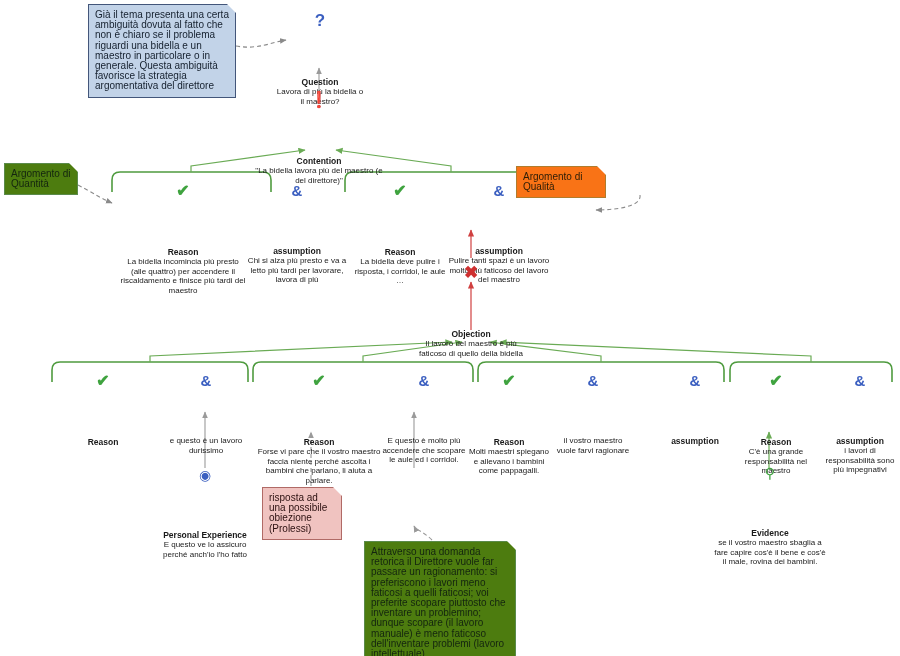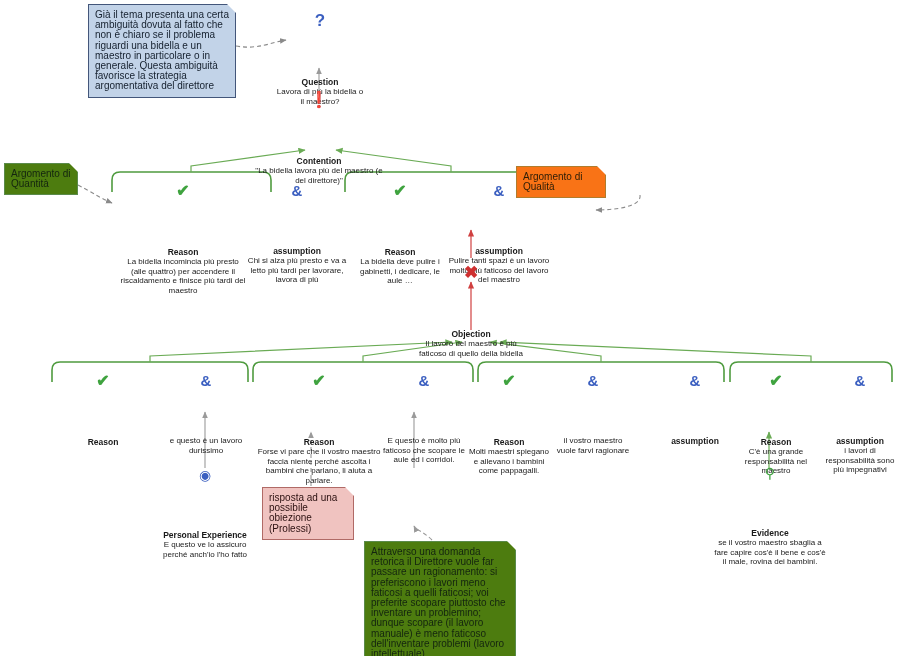--- a/index.html
+++ b/index.html
@@ -111,21 +111,21 @@
 <div class="note note-green" style="left:4px;top:163px;width:74px;">
   <span class="fold"></span>
   <span>Argomento di Quantità</span>
 </div>
 
 <div class="note note-orange" style="left:516px;top:166px;width:90px;">
   <span class="fold"></span>
   <span>Argomento di Qualità</span>
 </div>
 
-<div class="note note-pink" style="left:262px;top:487px;width:92px;">
+<div class="note note-pink" style="left:262px;top:487px;width:80px;">
   <span class="fold"></span>
   <span>risposta ad una possibile obiezione (Prolessi)</span>
 </div>
 
 <div class="note note-green" style="left:364px;top:541px;width:152px;">
   <span class="fold"></span>
   <span>Attraverso una domanda retorica il Direttore vuole far passare un ragionamento: si preferiscono i lavori meno faticosi a quelli faticosi; voi preferite scopare piuttosto che inventare un problemino; dunque scopare (il lavoro manuale) è meno faticoso dell'inventare problemi (lavoro intellettuale)</span>
 </div>
 
 <div class="node" style="left:274px;top:12px;width:92px;">
@@ -148,21 +148,21 @@
 
 <div class="node" style="left:245px;top:183px;width:104px;">
   <span class="icon i-amp">&amp;</span>
   <span class="ttl">assumption</span>
   <span class="body">Chi si alza più presto e va a letto più tardi per lavorare, lavora di più</span>
 </div>
 
 <div class="node" style="left:352px;top:183px;width:96px;">
   <span class="icon i-check">✔</span>
   <span class="ttl">Reason</span>
-  <span class="body">La bidella deve pulire i gabinetti, i dedicare, le aule …</span>
+  <span class="body">La bidella deve pulire i risposta, i corridoi, le aule …</span>
 </div>
 
 <div class="node" style="left:443px;top:183px;width:112px;">
   <span class="icon i-amp">&amp;</span>
   <span class="ttl">assumption</span>
   <span class="body">Pulire tanti spazi è un lavoro molto più faticoso del lavoro del maestro</span>
 </div>
 
 <div class="node" style="left:415px;top:264px;width:112px;">
   <span class="icon i-x">✖</span>
@@ -183,21 +183,21 @@
 
 <div class="node" style="left:256px;top:373px;width:126px;">
   <span class="icon i-check">✔</span>
   <span class="ttl">Reason</span>
   <span class="body">Forse vi pare che il vostro maestro faccia niente perché ascolta i bambini che parlano, li aiuta a parlare.</span>
 </div>
 
 <div class="node" style="left:380px;top:373px;width:88px;">
   <span class="icon i-amp">&amp;</span>
   <span class="ttl"></span>
-  <span class="body">E questo è molto più faticoso che scopare le aule ed i corridoi.</span>
+  <span class="body">E questo è molto più accendere che scopare le aule ed i corridoi.</span>
 </div>
 
 <div class="node" style="left:466px;top:373px;width:86px;">
   <span class="icon i-check">✔</span>
   <span class="ttl">Reason</span>
   <span class="body">Molti maestri spiegano e allevano i bambini come pappagalli.</span>
 </div>
 
 <div class="node" style="left:553px;top:373px;width:80px;">
   <span class="icon i-amp">&amp;</span>

